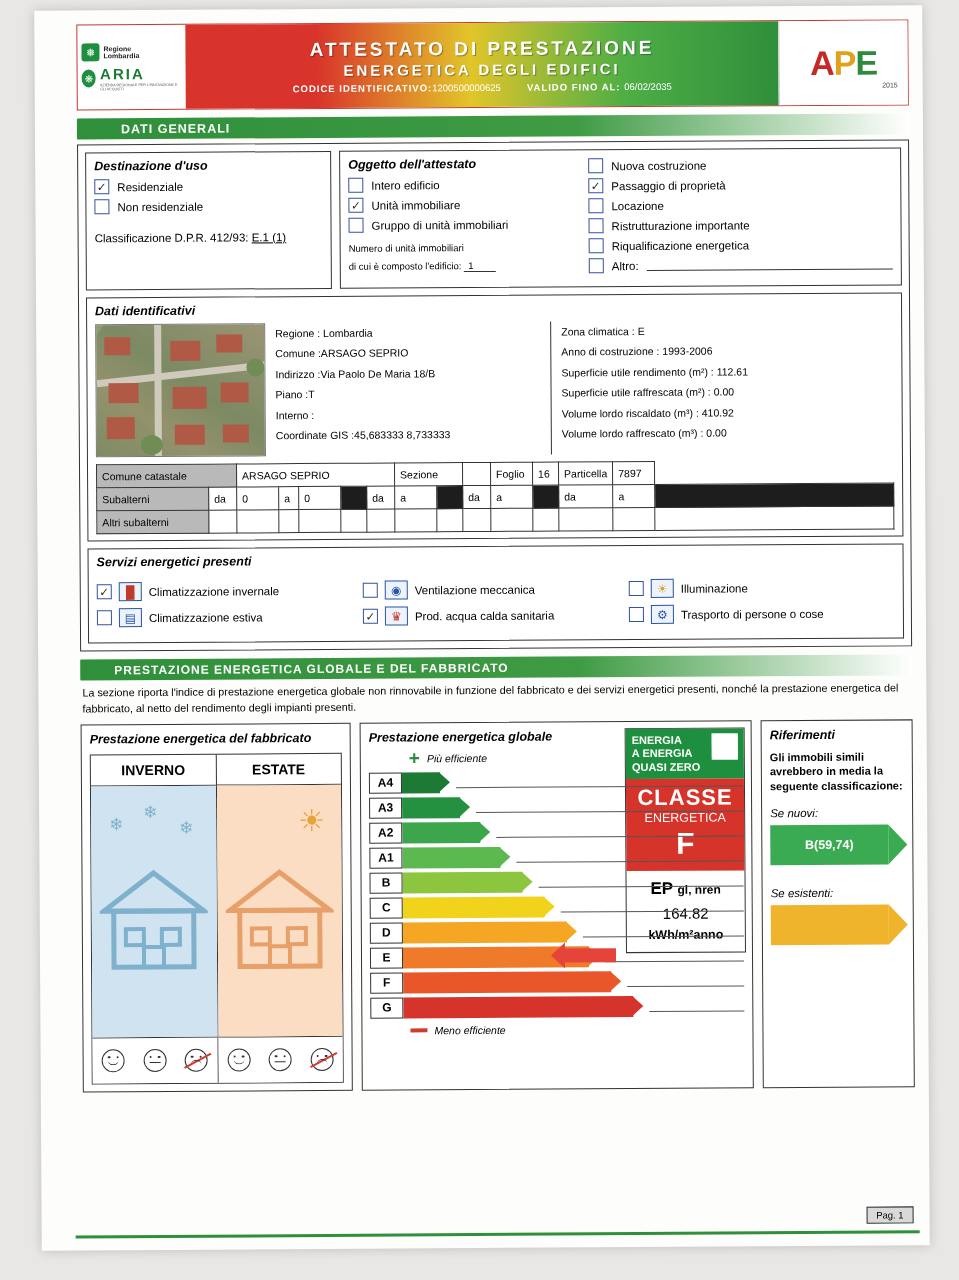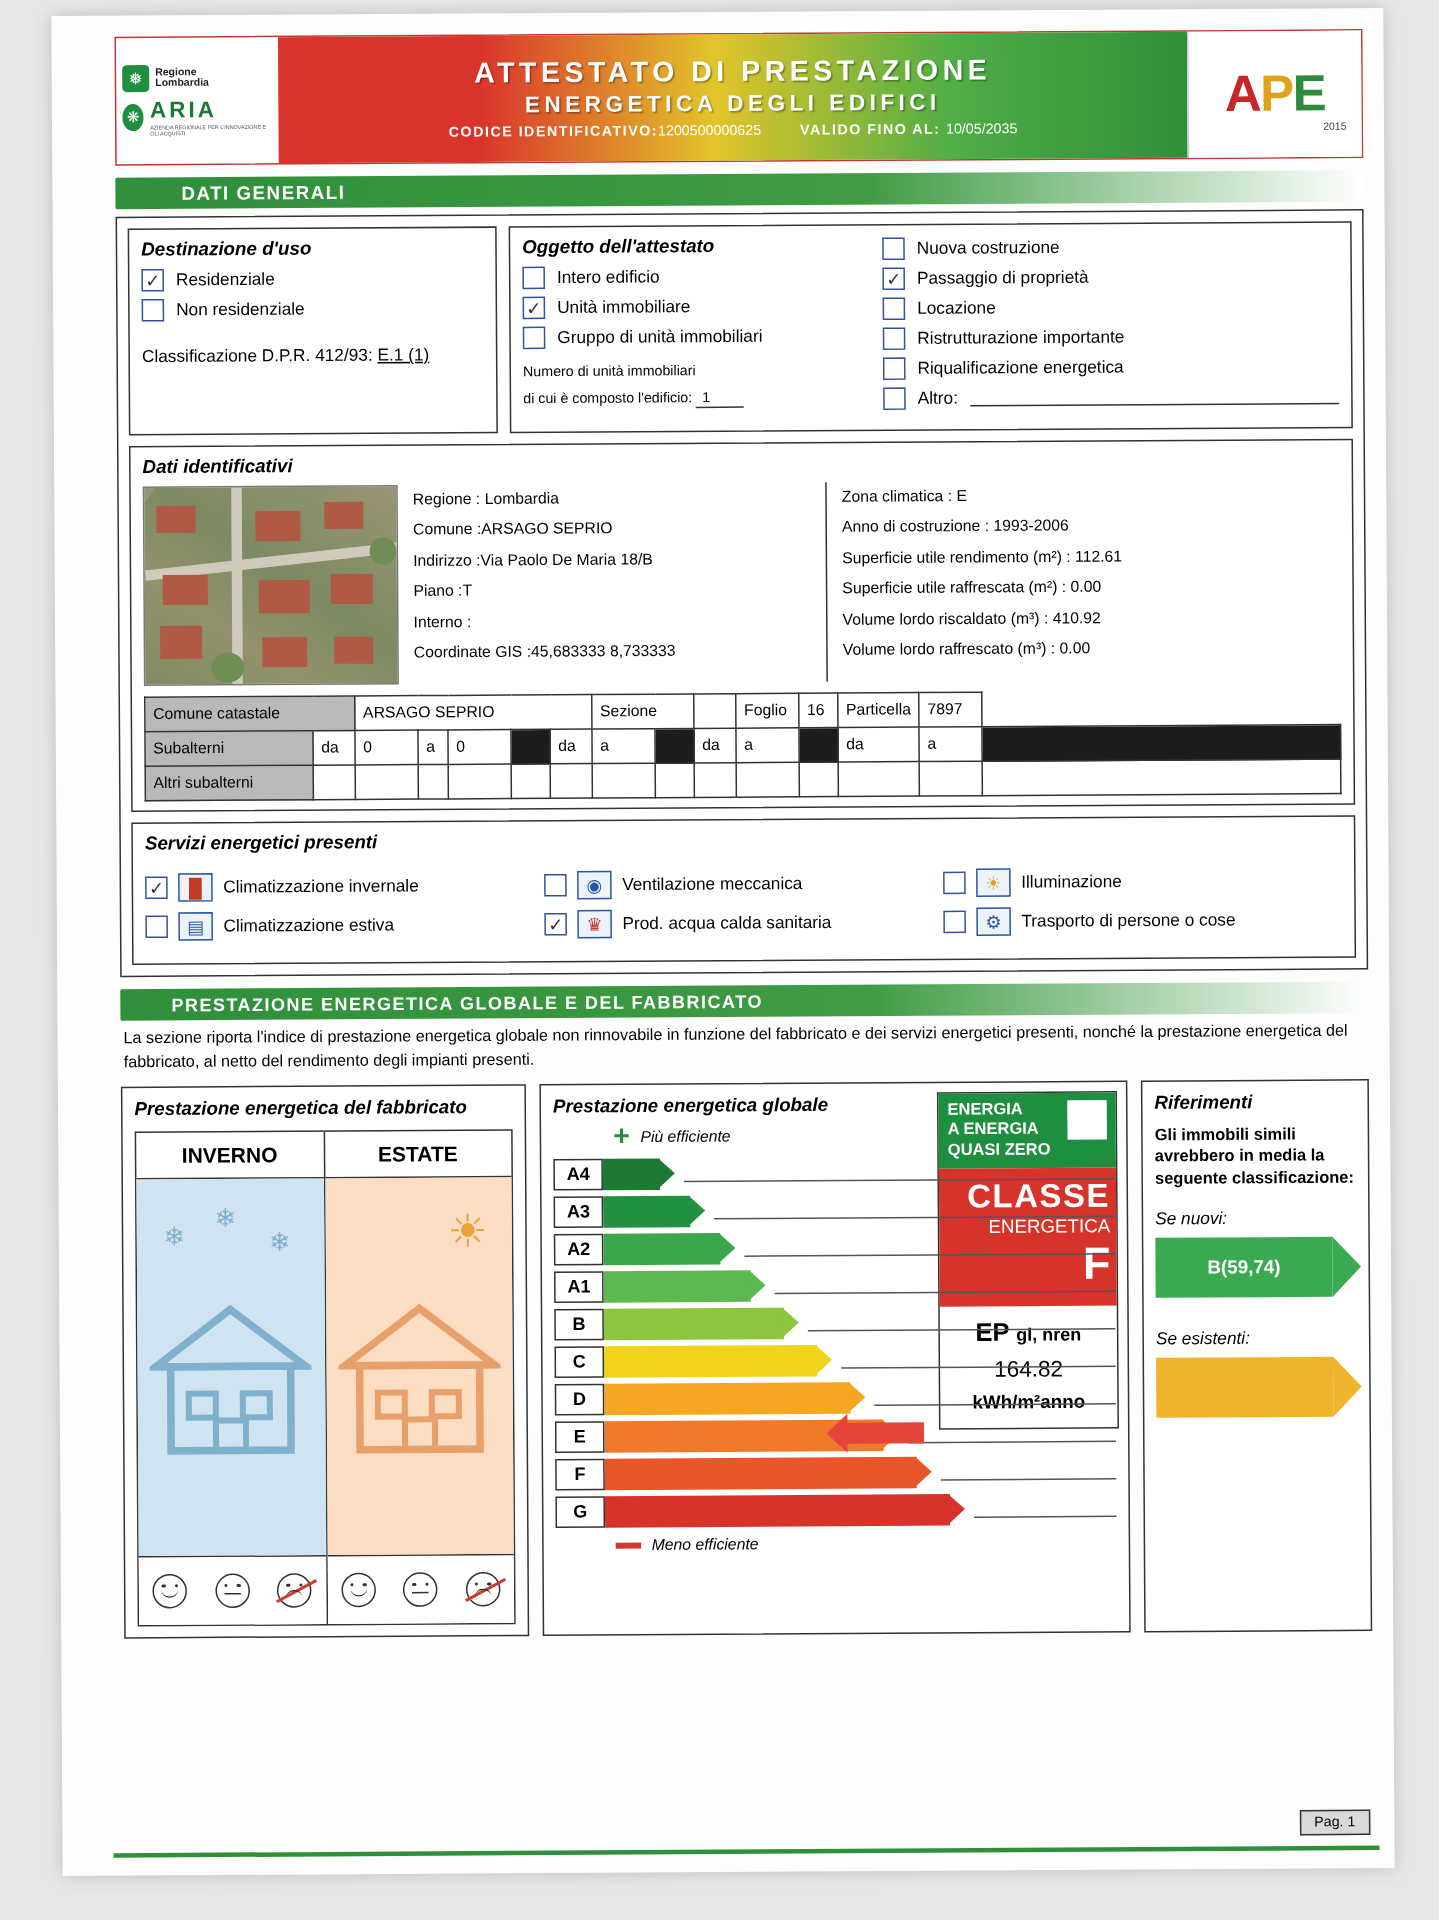--- a/index.html
+++ b/index.html
@@ -44,21 +44,21 @@
     flex:1;
     background:linear-gradient(to right,#d9342b 0%, #d9342b 22%, #e2c52a 48%, #4fae45 74%, #2f8f3a 100%);
     display:flex; flex-direction:column; align-items:center; justify-content:center;
     color:#fff; text-align:center; padding:2px 4px;
   }
   .hdr-t1 { font-size:19px; font-weight:bold; letter-spacing:3px; text-shadow:1px 1px 1px rgba(0,0,0,.35); }
   .hdr-t2 { font-size:15px; font-weight:bold; letter-spacing:3px; text-shadow:1px 1px 1px rgba(0,0,0,.35); margin-top:1px;}
   .hdr-sub { display:flex; gap:26px; margin-top:4px; font-size:9.5px; font-weight:bold; letter-spacing:1px;}
   .hdr-sub span.val{ font-weight:normal; letter-spacing:0;}
   .hdr-ape {
-    width:116px; background:#fff; display:flex; align-items:center; justify-content:center;
+    width:129px; background:#fff; display:flex; align-items:center; justify-content:center;
     border-left:1px solid #c9c9c9; position:relative;
   }
   .ape-word { font-size:34px; font-weight:bold; letter-spacing:-1px; }
   .ape-a{color:#c62828;} .ape-p{color:#e0a21b;} .ape-e{color:#2e8b3d;}
   .ape-year{ position:absolute; right:10px; bottom:16px; font-size:7px; color:#444;}
   
   .section-bar {
     margin:8px 4px 5px 32px;
     height:21px;
     background:linear-gradient(to right,#2f8f3a 0%, #3f9b44 60%, #ffffff 100%);
@@ -167,21 +167,21 @@
   .plus-sign { color:#2e8b3d; font-size:19px; font-weight:bold; line-height:.6; }
   .minus-line { display:flex; align-items:center; gap:7px; font-size:10.5px; margin-top:4px; padding-left:40px;}
   .minus-sign { width:17px;height:4px;background:#d03a2f; display:inline-block;}
   
   .classe-box {
     position:absolute; right:6px; top:6px; width:120px;
     border:1px solid #333; background:#fff;
   }
   .cz-head { background:#1e8f3e; color:#fff; font-size:11px; font-weight:bold; line-height:1.2; padding:5px 6px; display:flex; justify-content:space-between; align-items:flex-start;}
   .cz-sq { width:26px;height:26px;background:#fff;border:1px solid #fff; }
-  .cz-red { background:#d6332a; color:#fff; text-align:right; padding:6px 4px 10px; }
+  .cz-red { background:#d6332a; color:#fff; text-align:center; padding:6px 4px 10px; }
   .cz-red .c1{ font-size:22px; font-weight:bold; letter-spacing:1px; }
   .cz-red .c2{ font-size:12.5px; }
   .cz-red .c3{ font-size:30px; font-weight:bold; margin-top:2px;}
   .cz-ep { text-align:center; padding:8px 4px 10px; }
   .cz-ep .e1{ font-size:17px; font-weight:bold; }
   .cz-ep .e1 small{ font-size:12px; }
   .cz-ep .e2{ font-size:15px; margin-top:6px;}
   .cz-ep .e3{ font-size:12.5px; font-weight:bold; margin-top:6px;}
   .big-arrow { position:absolute; right:128px; bottom:57px; width:52px; height:14px; background:#e4443a;}
   .big-arrow::before{
@@ -225,21 +225,21 @@
       </div>
     </div>
     <div class="hdr-band">
       <div class="hdr-t1">ATTESTATO DI PRESTAZIONE</div>
       <div class="hdr-t2">ENERGETICA DEGLI EDIFICI</div>
       <div class="hdr-sub">
         <span>
           <span>CODICE IDENTIFICATIVO:</span><span class="val">1200500000625</span>
         </span>
         <span>
-          <span>VALIDO FINO AL:</span> <span class="val">10/05/2035</span>
+          <span>VALIDO FINO AL:</span> <span class="val">06/02/2035</span>
         </span>
       </div>
     </div>
     <div class="hdr-ape">
       <span class="ape-word">
         <span class="ape-a">A</span><span class="ape-p">P</span><span class="ape-e">E</span>
       </span>
       <span class="ape-year">2015</span>
     </div>
   </div>

